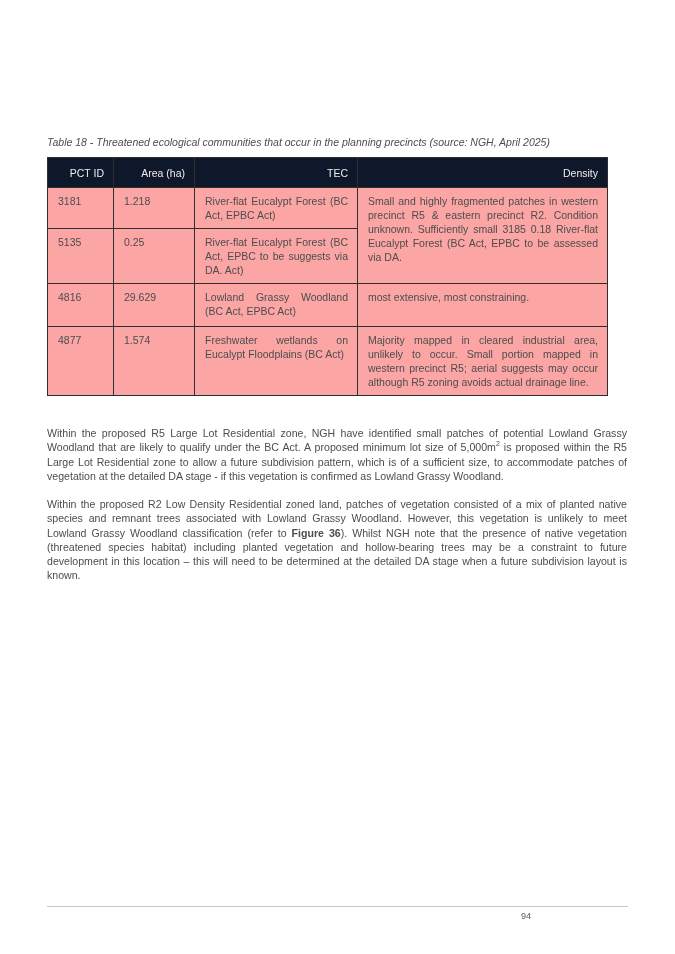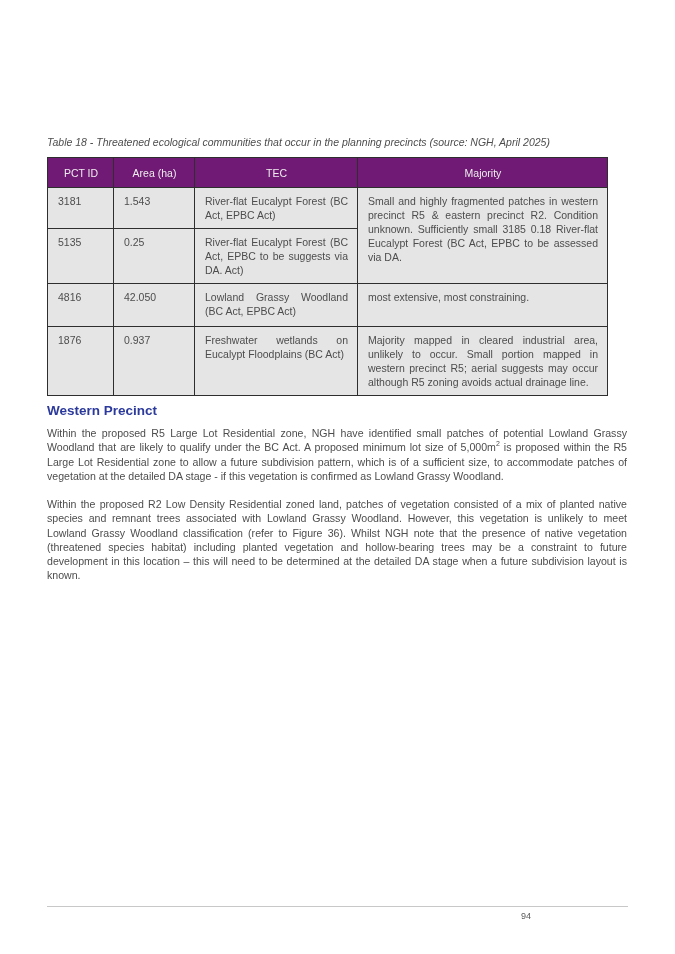--- a/index.html
+++ b/index.html
@@ -21,38 +21,38 @@
     font-size: 10.5px; font-style: italic; color: #4d4d4d;
     line-height: 13px;
   }
   table.tec-table {
     position: absolute; top: 157px; left: 47px;
     width: 560px;
     border-collapse: collapse;
     table-layout: fixed;
   }
   table.tec-table th {
-    background: #701a75;
+    background: #0f172a;
     color: #ededed;
     font-weight: normal;
     font-size: 10.5px;
-    text-align: center;
+    text-align: right;
     vertical-align: middle;
     height: 30px;
     padding: 0 9px 0 10px;
     border: 1px solid #2e2e2e;
   }
   table.tec-table td {
     font-size: 10.5px;
     line-height: 14px;
     color: #4d4d4d;
     vertical-align: top;
     padding: 6px 9px 6px 10px;
     border: 1px solid #2e2e2e;
-    background: #e5e5e5;
+    background: #fca5a5;
   }
   td.cell-justify { text-align: justify; }
   tr.row-1 { height: 40px; }
   tr.row-2 { height: 53px; }
   tr.row-3 { height: 43px; }
   tr.row-4 { height: 69px; }
   .section-heading {
     position: absolute; top: 403px; left: 47px; width: 580px;
     font-size: 13.5px; font-weight: bold; color: #2b3a9c;
   }
@@ -60,21 +60,21 @@
     position: absolute; left: 47px; width: 580px;
     font-size: 10.6px; line-height: 14.3px;
     color: #4d4d4d;
     text-align: justify;
   }
   .para-1 { top: 426px; }
   .para-2 { top: 497px; }
   .body-para sup {
     font-size: 7px; line-height: 0; vertical-align: super;
   }
-  .bold-ref { font-weight: normal; }
+  .bold-ref { font-weight: bold; }
   .footer-rule {
     position: absolute; top: 906px; left: 47px; width: 581px; height: 1px;
     background: #c8c8c8;
   }
   .page-number {
     position: absolute; top: 911px; right: 24px;
     font-size: 9px; color: #595959; text-align: right;
   }
 </style>
 </head>
@@ -89,51 +89,50 @@
       <col style="width:66px">
       <col style="width:81px">
       <col style="width:163px">
       <col style="width:250px">
     </colgroup>
     <thead>
       <tr>
         <th>PCT ID</th>
         <th>Area (ha)</th>
         <th>TEC</th>
-        <th>Majority</th>
+        <th>Density</th>
       </tr>
     </thead>
     <tbody>
       <tr class="row-1">
         <td>3181</td>
-        <td>1.543</td>
+        <td>1.218</td>
         <td class="cell-justify">River-flat Eucalypt Forest (BC Act, EPBC Act)</td>
         <td class="cell-justify" rowspan="2">Small and highly fragmented patches in western precinct R5 &amp; eastern precinct R2. Condition unknown. Sufficiently small 3185 0.18 River-flat Eucalypt Forest (BC Act, EPBC to be assessed via DA.</td>
       </tr>
       <tr class="row-2">
         <td>5135</td>
         <td>0.25</td>
         <td class="cell-justify">River-flat Eucalypt Forest (BC Act, EPBC to be suggests via DA. Act)</td>
       </tr>
       <tr class="row-3">
         <td>4816</td>
-        <td>42.050</td>
+        <td>29.629</td>
         <td class="cell-justify">Lowland Grassy Woodland (BC Act, EPBC Act)</td>
         <td class="cell-justify">most extensive, most constraining.</td>
       </tr>
       <tr class="row-4">
-        <td>1876</td>
-        <td>0.937</td>
+        <td>4877</td>
+        <td>1.574</td>
         <td class="cell-justify">Freshwater wetlands on Eucalypt Floodplains (BC Act)</td>
         <td class="cell-justify">Majority mapped in cleared industrial area, unlikely to occur. Small portion mapped in western precinct R5; aerial suggests may occur although R5 zoning avoids actual drainage line.</td>
       </tr>
     </tbody>
   </table>
 
-  <div class="section-heading">Western Precinct</div>
 
   <p class="body-para para-1"><span>Within the proposed R5 Large Lot Residential zone, NGH have identified small patches of potential Lowland Grassy Woodland that are likely to qualify under the BC Act. A proposed minimum lot size of 5,000m</span><sup>2</sup><span> is proposed within the R5 Large Lot Residential zone to allow a future subdivision pattern, which is of a sufficient size, to accommodate patches of vegetation at the detailed DA stage - if this vegetation is confirmed as Lowland Grassy Woodland.</span></p>
 
   <p class="body-para para-2"><span>Within the proposed R2 Low Density Residential zoned land, patches of vegetation consisted of a mix of planted native species and remnant trees associated with Lowland Grassy Woodland. However, this vegetation is unlikely to meet Lowland Grassy Woodland classification (refer to </span><span class="bold-ref">Figure 36</span><span>). Whilst NGH note that the presence of native vegetation (threatened species habitat) including planted vegetation and hollow-bearing trees may be a constraint to future development in this location – this will need to be determined at the detailed DA stage when a future subdivision layout is known.</span></p>
 
   <div class="footer-rule"></div>
 
   <div class="page-number">94</div>
 
 </div>

